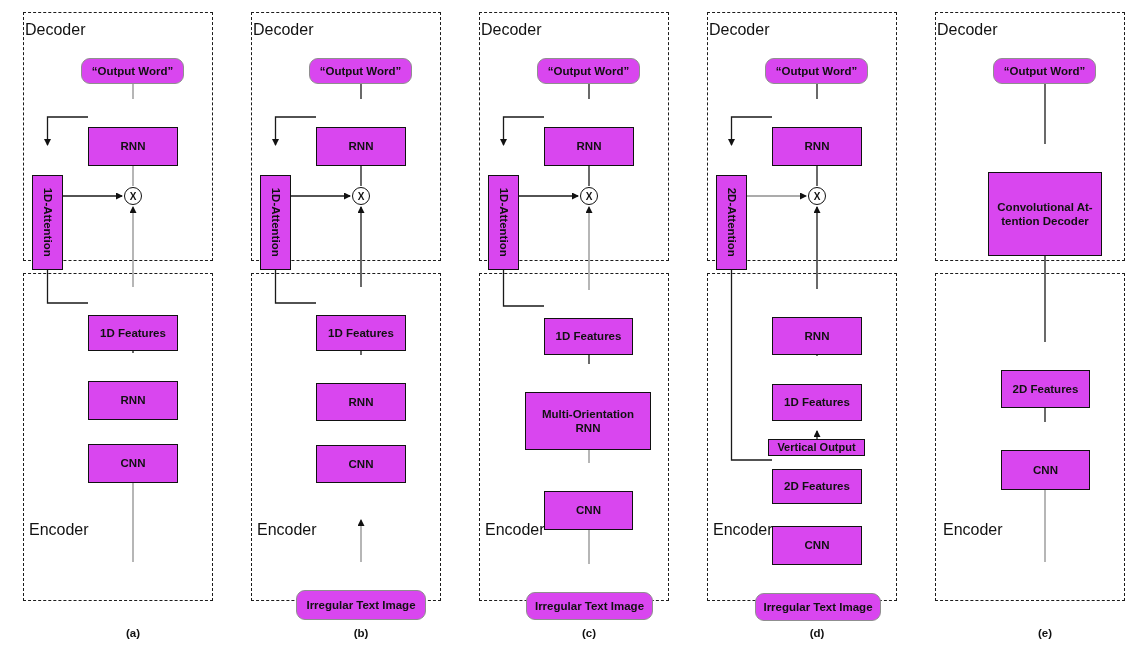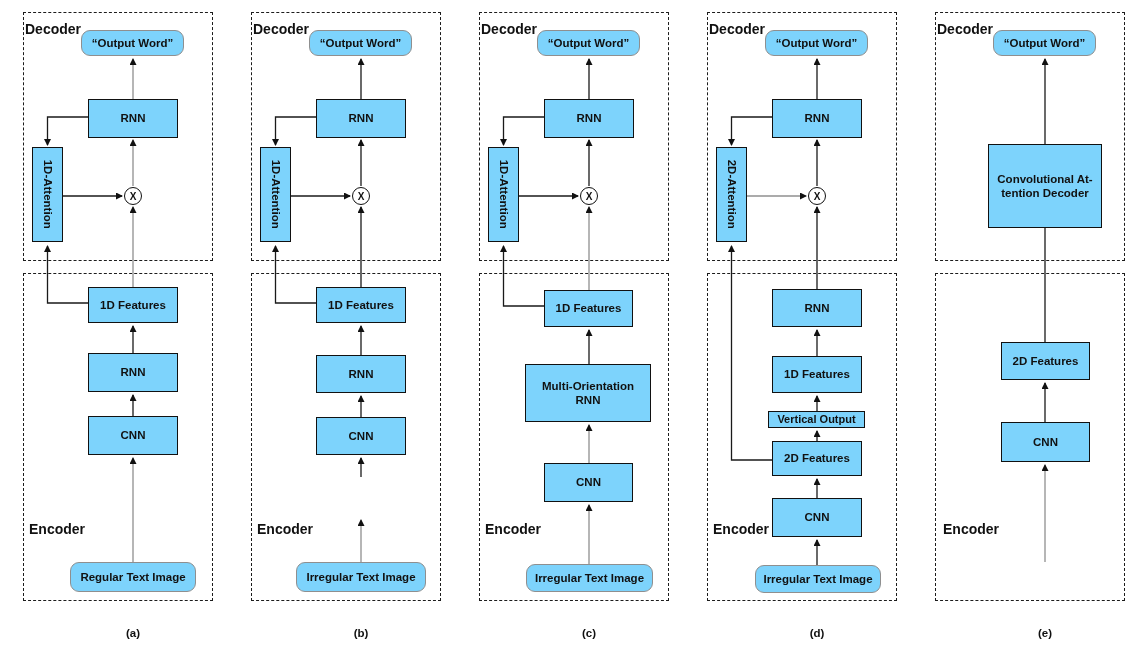--- a/index.html
+++ b/index.html
@@ -2,25 +2,25 @@
 <html><head>
 <meta charset="utf-8">
 <style>
   html,body{margin:0;padding:0;background:#fff;}
   body{
     width:1141px;height:656px;position:relative;overflow:hidden;
     font-family:"Liberation Sans", sans-serif;color:#111;
   }
   .panel{position:absolute;top:0;width:228px;height:656px;}
   .dash{position:absolute;left:23px;width:190px;border:1.2px dashed #1c1c1c;box-sizing:border-box;background:transparent;z-index:1;}
-  .plabel{position:absolute;font-size:14px;font-weight:bold;z-index:3;white-space:nowrap;}
+  .plabel{position:absolute;font-size:16px;font-weight:normal;z-index:3;white-space:nowrap;}
   .box{
-    position:absolute;box-sizing:border-box;border:1.4px solid #111;background:#7dd3fc;
+    position:absolute;box-sizing:border-box;border:1.4px solid #111;background:#d946ef;
     display:flex;align-items:center;justify-content:center;text-align:center;
-    font-size:11.5px;font-weight:bold;line-height:1.25;z-index:2;
+    font-size:11.5px;font-weight:bold;line-height:1.25;z-index:2;margin-top:28px;
   }
   .rounded{border-radius:9px;border:1.5px solid #8f8f8f;}
   .ml{white-space:pre-line;}
   .vwrap{overflow:visible;}
   .vtext{transform:rotate(90deg);white-space:nowrap;display:block;}
   .xnode{
     position:absolute;width:18px;height:18px;border-radius:50%;border:1.3px solid #111;background:#fff;
     display:flex;align-items:center;justify-content:center;font-size:10px;font-weight:bold;z-index:2;box-sizing:border-box;
   }
   .caption{position:absolute;font-size:11.5px;font-weight:bold;transform:translateX(-50%);z-index:2;}
@@ -95,21 +95,20 @@
   <div class="box" style="left:88px;top:99px;width:90px;height:39px">RNN</div>
   <div class="box vwrap" style="left:32px;top:147px;width:31px;height:95px">
     <span class="vtext">1D-Attention</span>
   </div>
   <div class="xnode" style="left:124px;top:187px">X</div>
   <div class="dash" style="top:273px;height:328px"></div>
   <div class="box" style="left:88px;top:287px;width:90px;height:36px">1D Features</div>
   <div class="box" style="left:88px;top:353px;width:90px;height:39px">RNN</div>
   <div class="box" style="left:88px;top:416px;width:90px;height:39px">CNN</div>
   <div class="plabel" style="left:29px;top:521px">Encoder</div>
-  <div class="box rounded" style="left:70px;top:562px;width:126px;height:30px">Regular Text Image</div>
   <div class="caption" style="left:133px;top:627px">(a)</div>
 </section>
 
 <section class="panel" style="left:228px">
   <div class="dash" style="top:12px;height:249px"></div>
   <div class="plabel" style="left:25px;top:21px">Decoder</div>
   <div class="box rounded" style="left:81px;top:30px;width:103px;height:26px">“Output Word”</div>
   <div class="box" style="left:88px;top:99px;width:90px;height:39px">RNN</div>
   <div class="box vwrap" style="left:32px;top:147px;width:31px;height:95px">
     <span class="vtext">1D-Attention</span>

